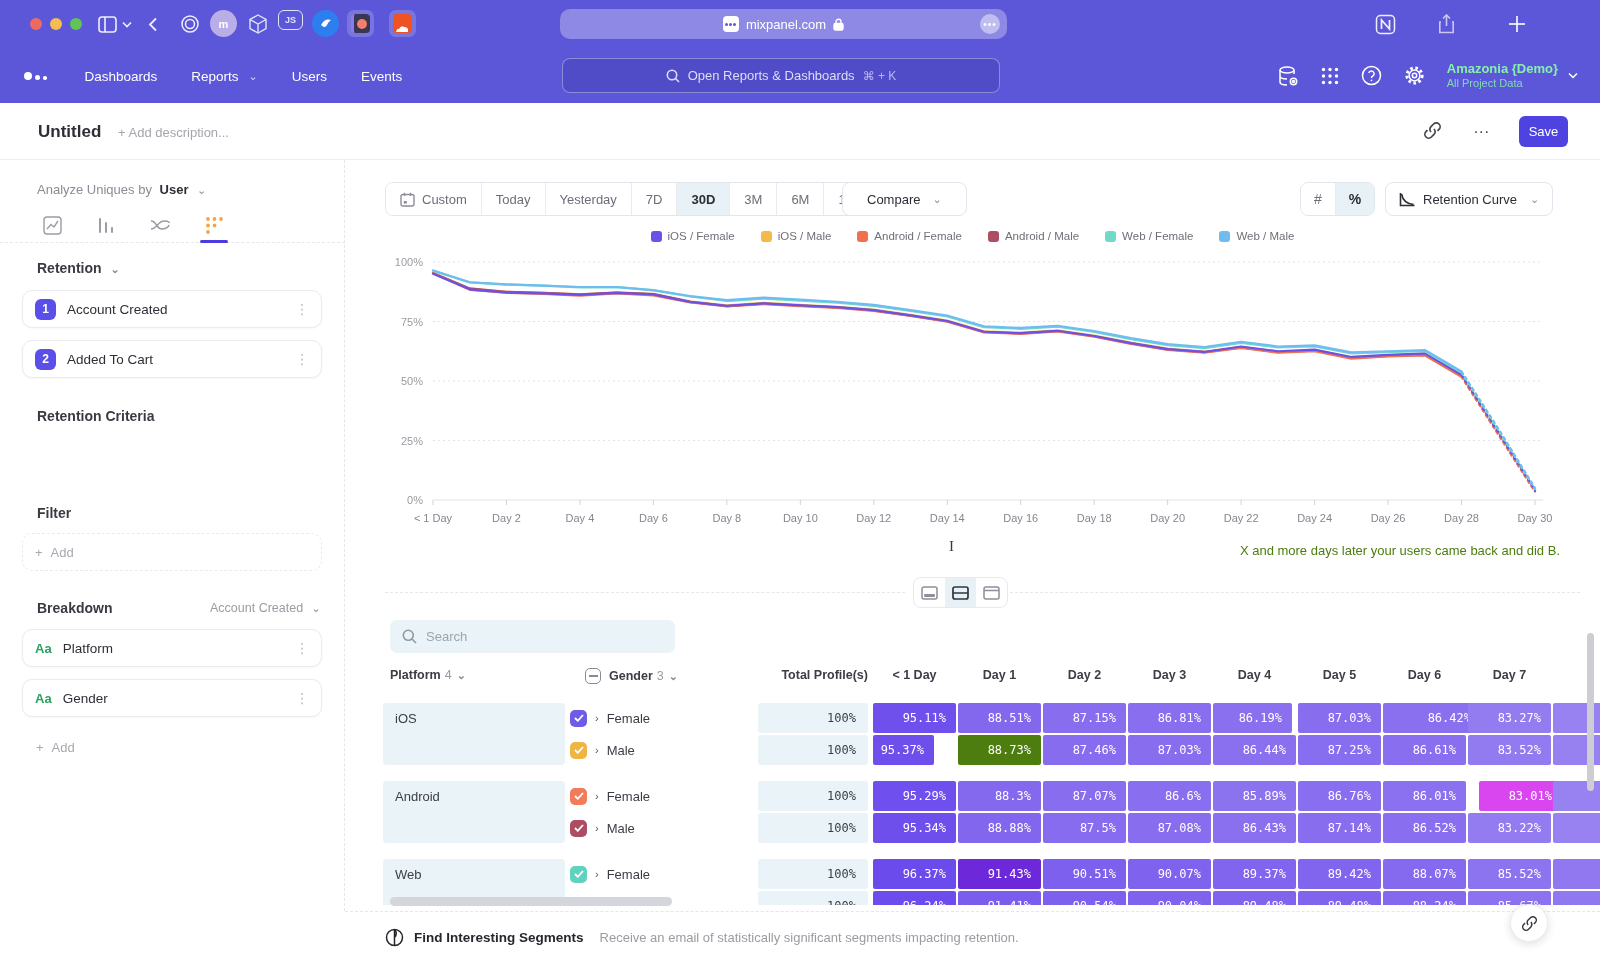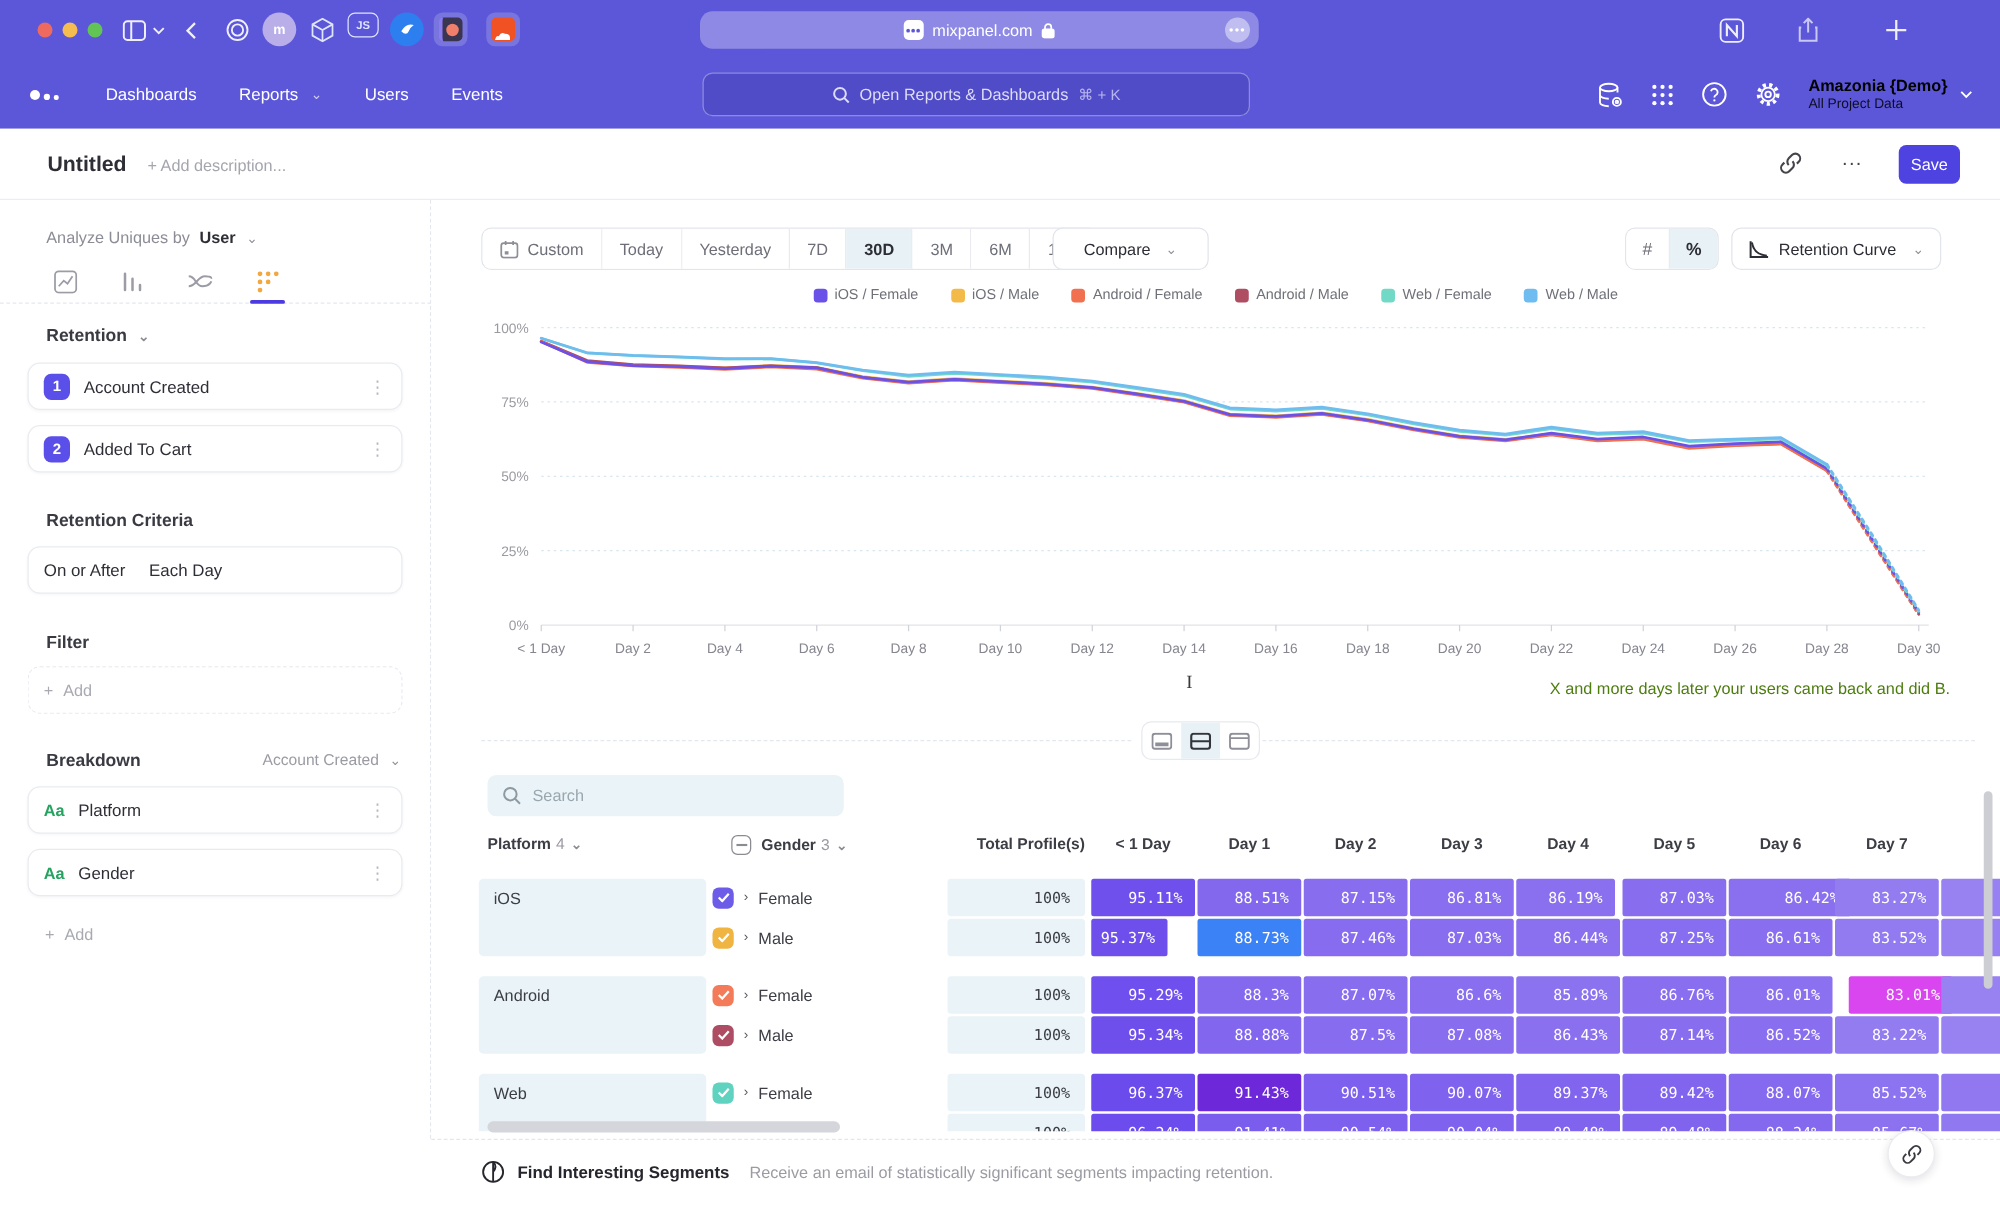--- a/index.html
+++ b/index.html
@@ -18,21 +18,21 @@
   #favicon i { width:3px; height:3px; border-radius:50%; background:#5c57d8; }
 
   
   #app-nav { position:absolute; top:48px; left:0; width:1600px; height:55px; background:#5c57d8; }
   .nav-item { color:#fff; font-size:13.5px; margin-right:34px; display:inline-flex; align-items:center; gap:5px; cursor:default; }
   #nav-left { position:absolute; left:24px; top:0; height:55px; display:flex; align-items:center; }
   #nav-logo { display:flex; align-items:flex-end; gap:3px; margin-right:38px; }
   #nav-logo i { background:#fff; border-radius:50%; display:block; }
   #nav-search { position:absolute; left:562px; top:10px; width:438px; height:35px; background:rgba(30,25,120,0.18); border:1px solid rgba(255,255,255,0.35); border-radius:8px; display:flex; align-items:center; justify-content:center; gap:8px; color:#dedcf8; font-size:13px; }
   #nav-search .kbd { color:#b9b6ef; font-size:12px; }
-  #nav-right { position:absolute; right:22px; top:0; height:55px; display:flex; align-items:center; gap:22px; color:#000000; }
+  #nav-right { position:absolute; right:22px; top:0; height:55px; display:flex; align-items:center; gap:22px; color:#86efac; }
   #org { text-align:left; line-height:1.25; }
   #org .l1 { font-size:13px; font-weight:bold; }
   #org .l2 { font-size:11px; opacity:.85; }
 
   
   #title-bar { position:absolute; top:103px; left:0; width:1600px; height:57px; background:#fff; border-bottom:1px solid #ececf1; }
   #page-title { position:absolute; left:38px; top:19px; font-size:17px; font-weight:bold; color:#2e2e36; }
   #page-desc { position:absolute; left:118px; top:22px; font-size:13px; color:#a5a5ae; }
   #save-btn { position:absolute; right:32px; top:13px; width:49px; height:31px; background:#4e43e1; color:#fff; font-size:13px; border:none; border-radius:6px; }
   #more-btn { position:absolute; right:110px; top:16px; color:#44444c; font-size:16px; letter-spacing:1px; }
@@ -329,24 +329,20 @@
     <span class="lbl">Account Created</span>
     <span class="kebab">⋮</span>
   </div>
   <div class="sb-card" style="top:180px">
     <span class="step-badge">2</span>
     <span class="lbl">Added To Cart</span>
     <span class="kebab">⋮</span>
   </div>
 
   <div class="sb-h abs" style="left:37px;top:248px">Retention Criteria</div>
-  <div class="sb-card" style="top:277px">
-    <span class="lbl" style="flex:none">On or After</span>
-    <span class="lbl" style="flex:none;margin-left:8px">Each Day</span>
-  </div>
 
   <div class="sb-h abs" style="left:37px;top:345px">Filter</div>
   <div class="sb-card add-row" style="top:373px;border-style:dashed;box-shadow:none">
     <span>+</span>
     <span>Add</span>
   </div>
 
   <div class="sb-h abs" style="left:37px;top:440px">Breakdown</div>
   <div class="abs" style="left:210px;top:441px;font-size:12.5px;color:#9b9ba4">
     <span>Account Created</span> <span class="chev">⌄</span>
@@ -591,21 +587,21 @@
           <span class="cbx" style="background: rgb(240, 180, 65);">
             <svg width="10" height="8" viewBox="0 0 10 8">
               <polyline points="1,4 3.8,6.8 9,1" fill="none" stroke="#fff" stroke-width="1.8"></polyline>
             </svg>
           </span>
           <span class="rchev">›</span>
           <span class="g-lbl">Male</span>
         </div>
         <div class="tot-cell" style="top: 32px;">100%</div>
         <div class="val-cell" style="top: 32px; left: 528px; width: 61px; background: rgb(111, 79, 236);">95.37%</div>
-        <div class="val-cell" style="top: 32px; left: 613px; width: 83px; background: #3b82f6;">88.73%</div>
+        <div class="val-cell" style="top: 32px; left: 613px; width: 83px; background: #4d7c0f;">88.73%</div>
         <div class="val-cell" style="top: 32px; left: 698px; width: 83px; background: rgb(135, 108, 239);">87.46%</div>
         <div class="val-cell" style="top: 32px; left: 783px; width: 83px; background: rgb(136, 109, 239);">87.03%</div>
         <div class="val-cell" style="top: 32px; left: 868px; width: 83px; background: rgb(138, 112, 239);">86.44%</div>
         <div class="val-cell" style="top: 32px; left: 953px; width: 83px; background: rgb(135, 109, 239);">87.25%</div>
         <div class="val-cell" style="top: 32px; left: 1038px; width: 83px; background: rgb(137, 111, 239);">86.61%</div>
         <div class="val-cell" style="top: 32px; left: 1123px; width: 83px; background: rgb(146, 122, 240);">83.52%</div>
         <div class="val-cell" style="top: 32px; left: 1208px; width: 83px; background: rgb(151, 128, 240);"></div>
         <div class="grp-bg" style="top: 78px; height: 62px;"></div>
         <div class="grp-lbl" style="top: 86px;">Android</div>
         <div class="g-row" style="top: 78px;">

